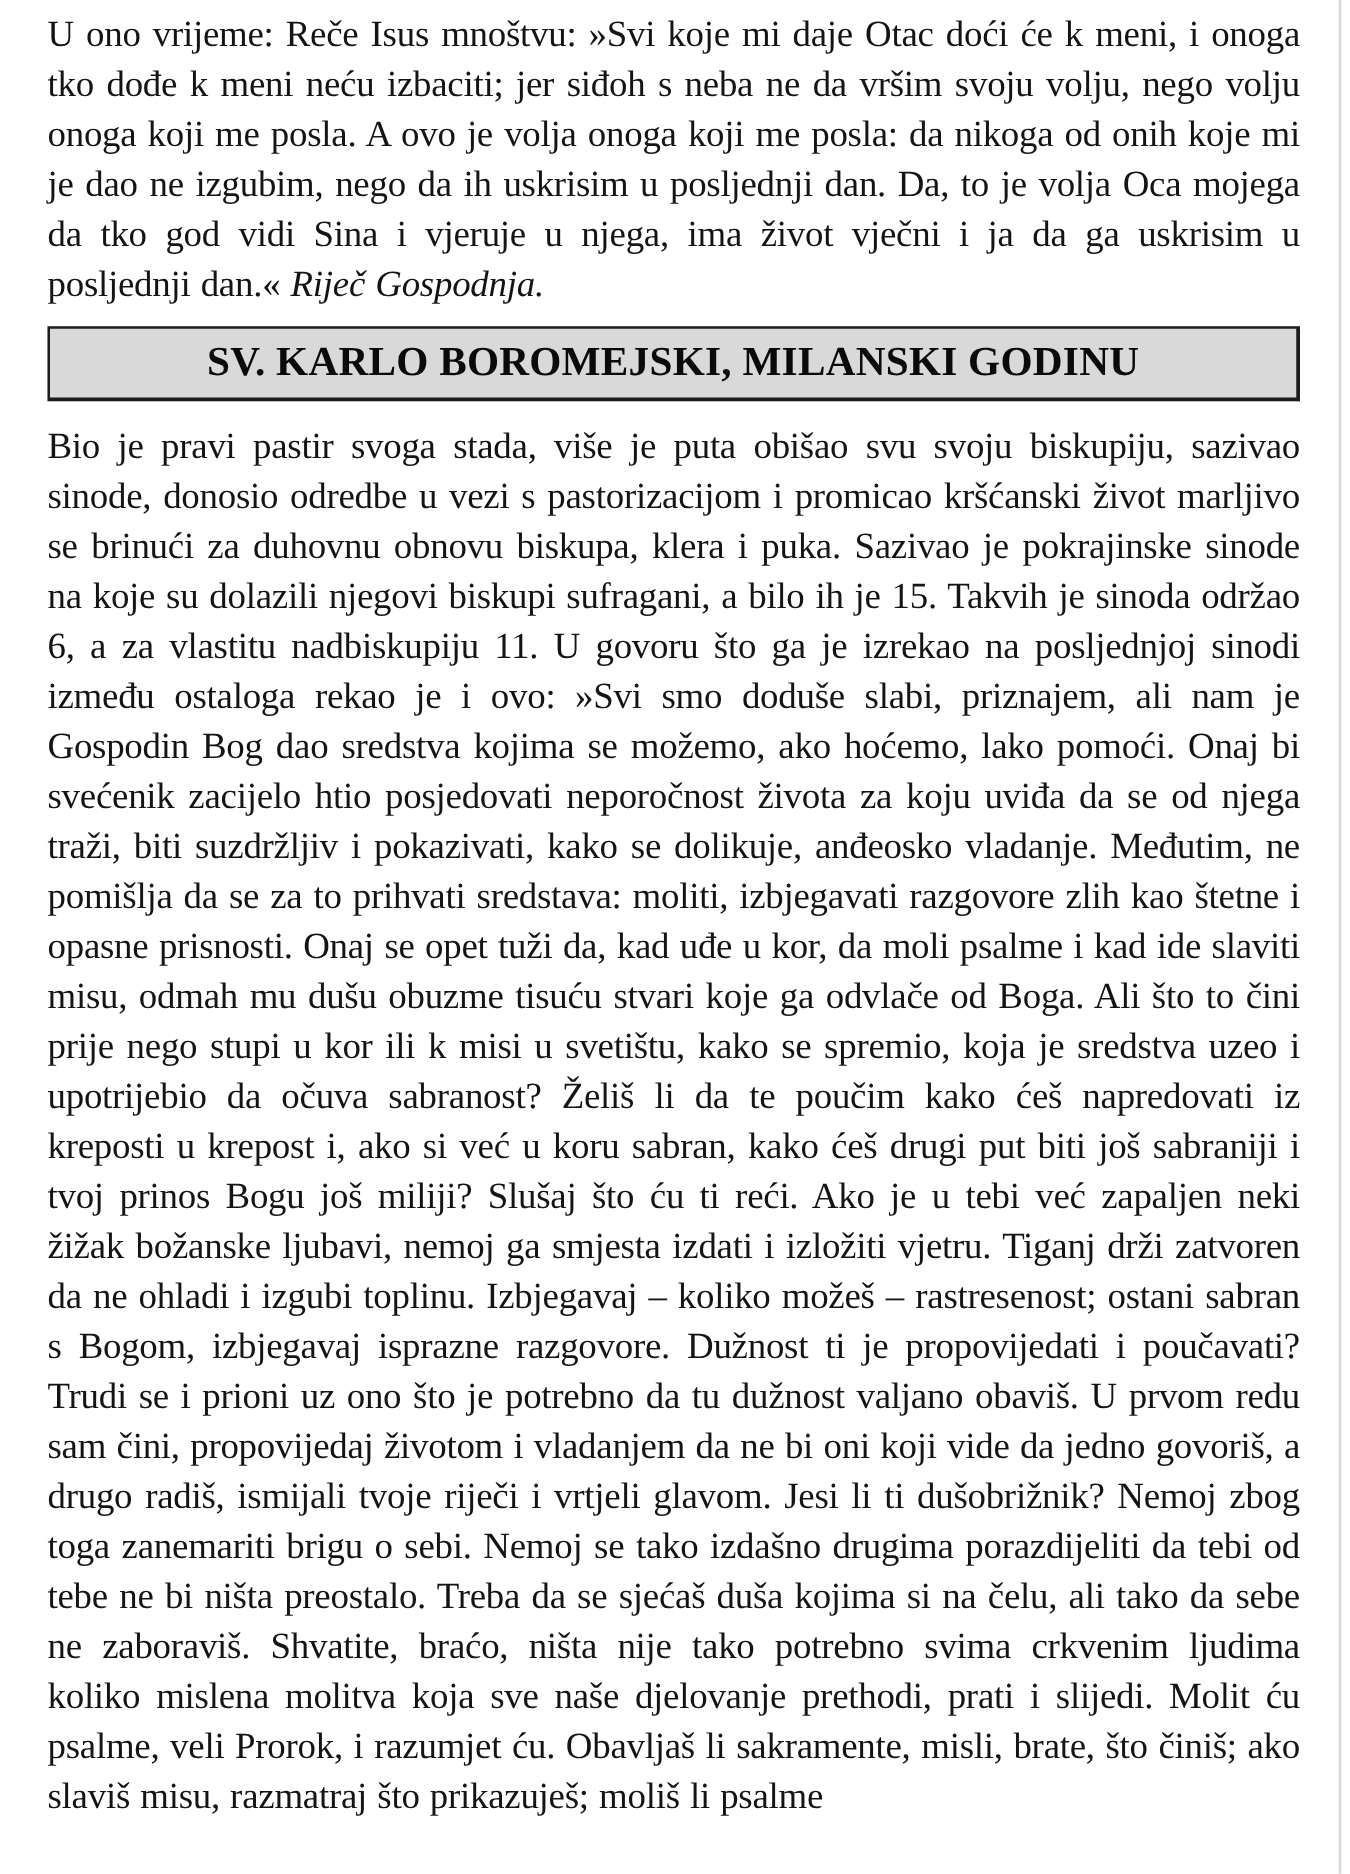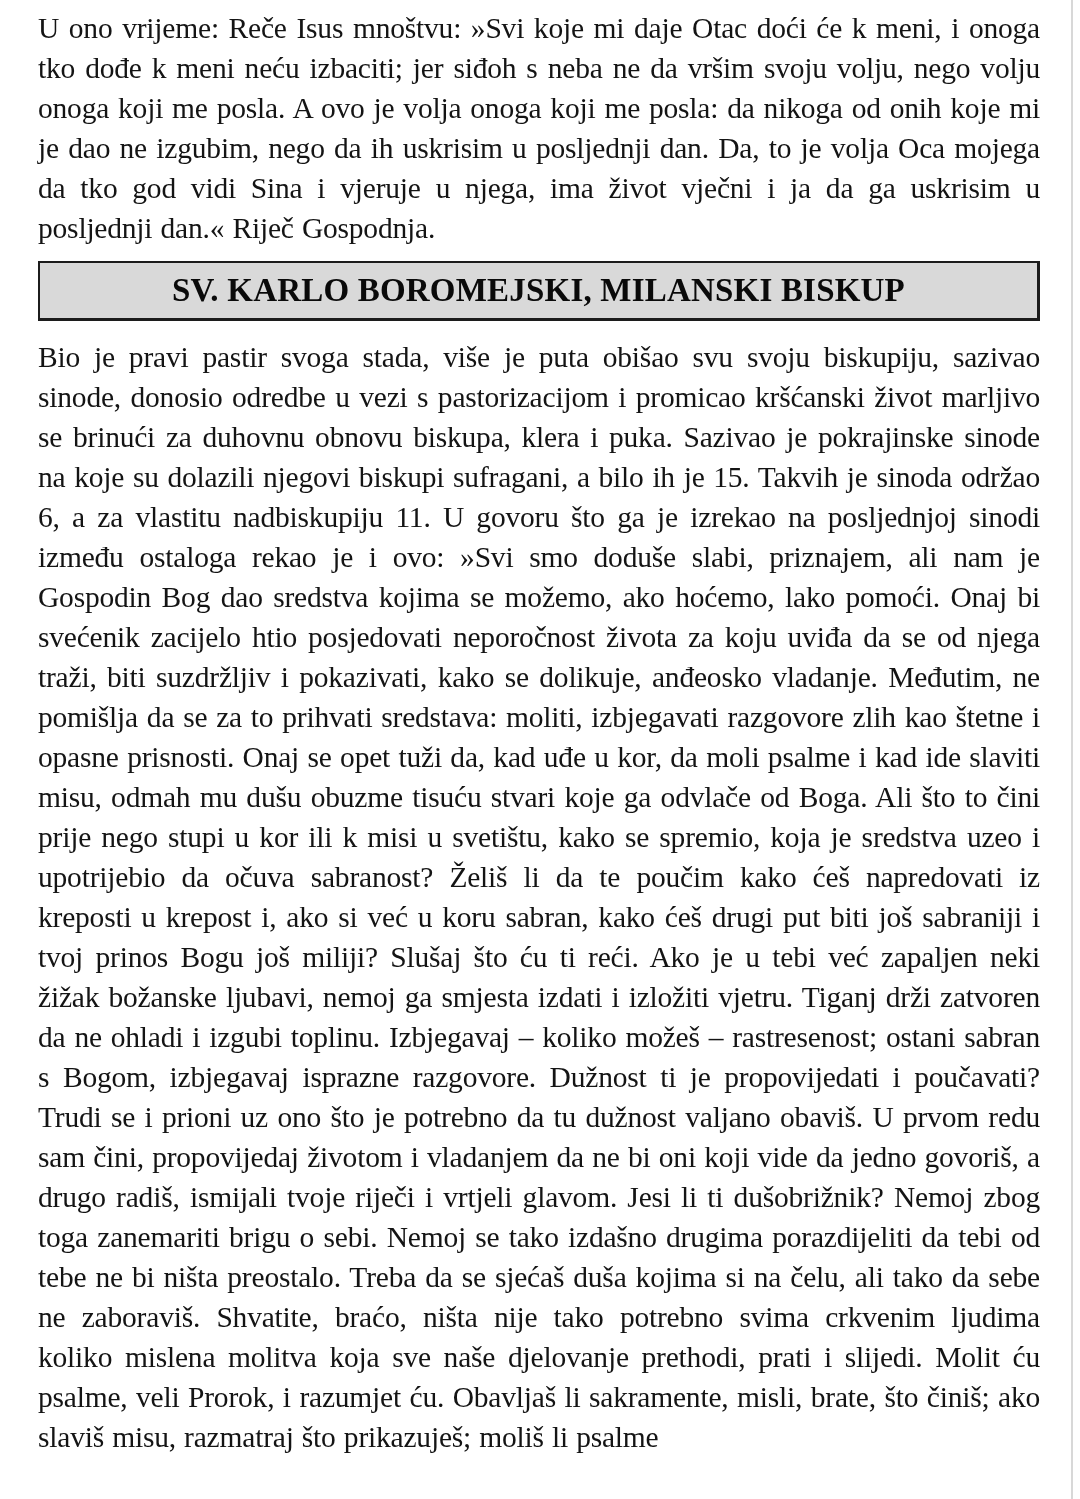--- a/index.html
+++ b/index.html
@@ -37,39 +37,40 @@
   .title-box.second { margin-top: 13px; margin-bottom: 16px; }
   .body-text {
     margin: 0;
     font-size: 29.5px;
     line-height: 40px;
     text-align: justify;
     letter-spacing: -0.2px;
     word-spacing: 1px;
   }
   .closing-italic {
+    font-style: italic;
   }
   .page-edge-line {
     position: absolute;
     top: 0;
     left: 1071px;
     width: 2px;
     height: 1499px;
     background: #d8d8d8;
   }
 </style>
 </head>
 <body>
 
 <div class="page">
 
 
   <p class="body-text"><span>U ono vrijeme: Reče Isus mnoštvu: »Svi koje mi daje Otac doći će k meni, i onoga tko dođe k meni neću izbaciti; jer siđoh s neba ne da vršim svoju volju, nego volju onoga koji me posla. A ovo je volja onoga koji me posla: da nikoga od onih koje mi je dao ne izgubim, nego da ih uskrisim u posljednji dan. Da, to je volja Oca mojega da tko god vidi Sina i vjeruje u njega, ima život vječni i ja da ga uskrisim u posljednji dan.«</span> <span class="closing-italic">Riječ Gospodnja.</span></p>
 
   <div class="title-box second">
-    <span>SV. KARLO BOROMEJSKI, MILANSKI BISKUP</span>
+    <span>SV. KARLO BOROMEJSKI, MILANSKI GODINU</span>
   </div>
 
   <p class="body-text"><span>Bio je pravi pastir svoga stada, više je puta obišao svu svoju biskupiju, sazivao sinode, donosio odredbe u vezi s pastorizacijom i promicao kršćanski život marljivo se brinući za duhovnu obnovu biskupa, klera i puka. Sazivao je pokrajinske sinode na koje su dolazili njegovi biskupi sufragani, a bilo ih je 15. Takvih je sinoda održao 6, a za vlastitu nadbiskupiju 11. U govoru što ga je izrekao na posljednjoj sinodi između ostaloga rekao je i ovo: »Svi smo doduše slabi, priznajem, ali nam je Gospodin Bog dao sredstva kojima se možemo, ako hoćemo, lako pomoći. Onaj bi svećenik zacijelo htio posjedovati neporočnost života za koju uviđa da se od njega traži, biti suzdržljiv i pokazivati, kako se dolikuje, anđeosko vladanje. Međutim, ne pomišlja da se za to prihvati sredstava: moliti, izbjegavati razgovore zlih kao štetne i opasne prisnosti. Onaj se opet tuži da, kad uđe u kor, da moli psalme i kad ide slaviti misu, odmah mu dušu obuzme tisuću stvari koje ga odvlače od Boga. Ali što to čini prije nego stupi u kor ili k misi u svetištu, kako se spremio, koja je sredstva uzeo i upotrijebio da očuva sabranost? Želiš li da te poučim kako ćeš napredovati iz kreposti u krepost i, ako si već u koru sabran, kako ćeš drugi put biti još sabraniji i tvoj prinos Bogu još miliji? Slušaj što ću ti reći. Ako je u tebi već zapaljen neki žižak božanske ljubavi, nemoj ga smjesta izdati i izložiti vjetru. Tiganj drži zatvoren da ne ohladi i izgubi toplinu. Izbjegavaj – koliko možeš – rastresenost; ostani sabran s Bogom, izbjegavaj isprazne razgovore. Dužnost ti je propovijedati i poučavati? Trudi se i prioni uz ono što je potrebno da tu dužnost valjano obaviš. U prvom redu sam čini, propovijedaj životom i vladanjem da ne bi oni koji vide da jedno govoriš, a drugo radiš, ismijali tvoje riječi i vrtjeli glavom. Jesi li ti dušobrižnik? Nemoj zbog toga zanemariti brigu o sebi. Nemoj se tako izdašno drugima porazdijeliti da tebi od tebe ne bi ništa preostalo. Treba da se sjećaš duša kojima si na čelu, ali tako da sebe ne zaboraviš. Shvatite, braćo, ništa nije tako potrebno svima crkvenim ljudima koliko mislena molitva koja sve naše djelovanje prethodi, prati i slijedi. Molit ću psalme, veli Prorok, i razumjet ću. Obavljaš li sakramente, misli, brate, što činiš; ako slaviš misu, razmatraj što prikazuješ; moliš li psalme</span></p>
 
 </div>
 
 <div class="page-edge-line"></div>
 
 </body></html>

